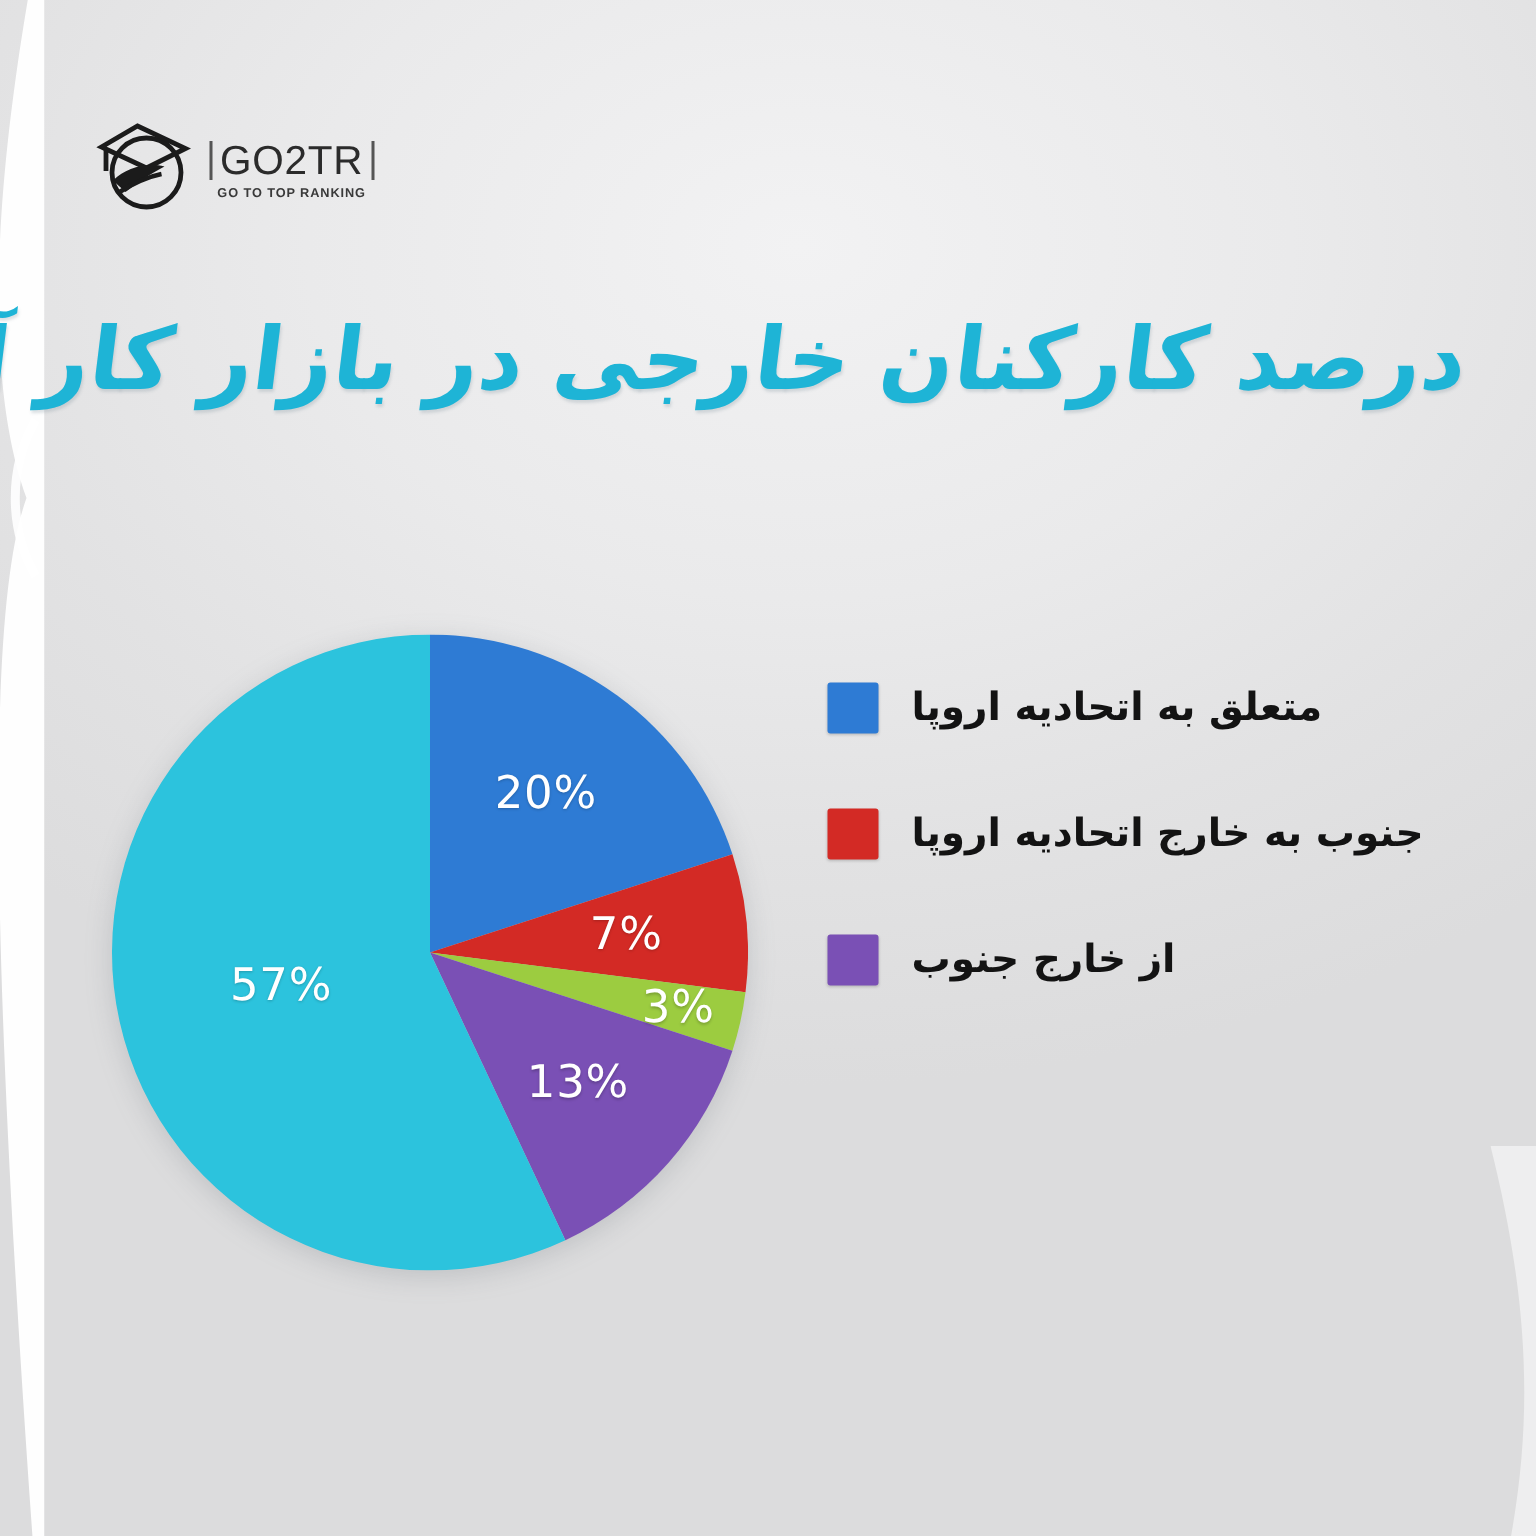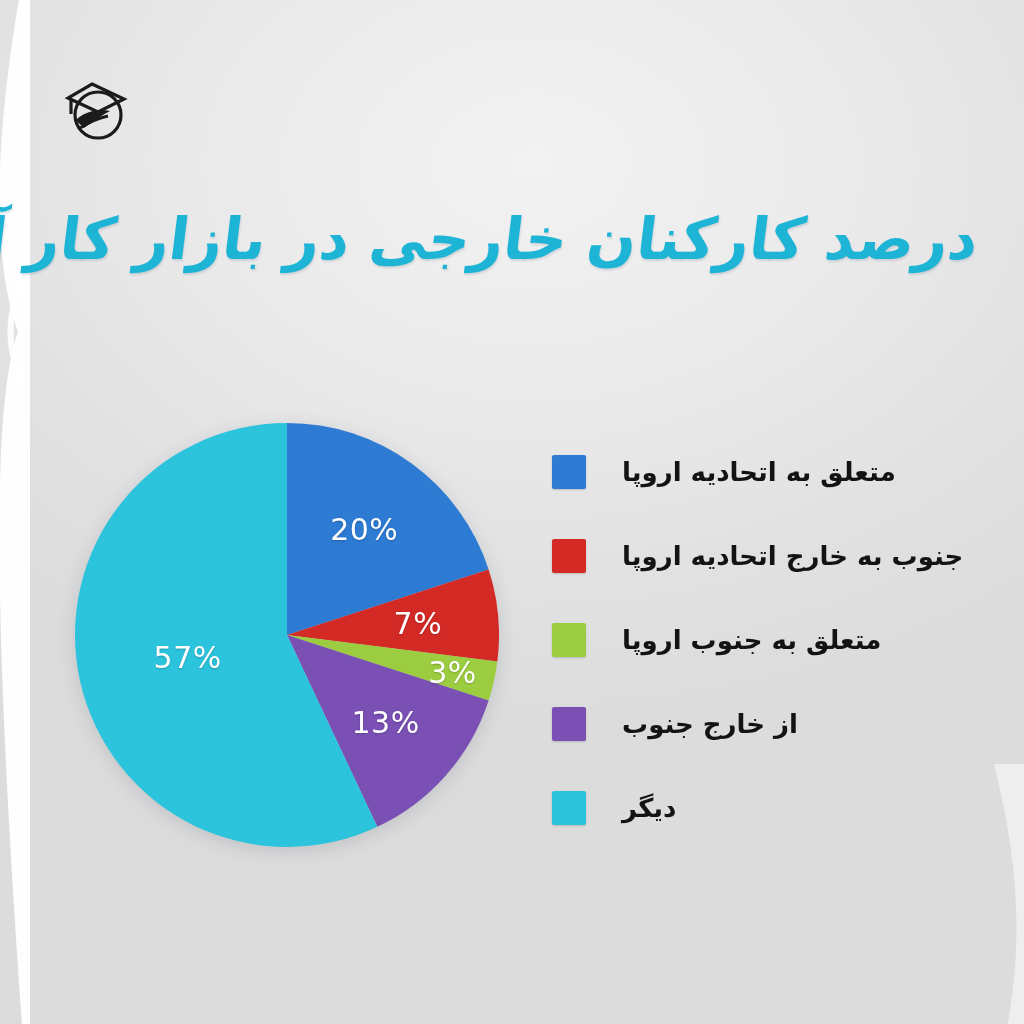--- a/index.html
+++ b/index.html
@@ -142,21 +142,21 @@
     right: 96px;
     top: 430px;
     width: 376px;
     direction: rtl;
   }
   .legend-item {
     display: flex;
     flex-direction: row-reverse;
     align-items: center;
     justify-content: flex-start;
-    gap: 36px;
+    gap: 22px;
     height: 84px;
   }
   .legend-swatch {
     width: 34px;
     height: 34px;
     flex: 0 0 34px;
     border-radius: 2px;
     box-shadow: 0 1px 2px rgba(0,0,0,.18);
   }
   .legend-label {
@@ -185,20 +185,28 @@
   <div class="logo">
     <svg class="logo-mark" viewBox="0 0 72 66" aria-hidden="true">
       <g fill="none" stroke="#1b1b1b" stroke-width="3.2">
         <circle cx="40" cy="37" r="23"></circle>
         <path d="M34 6 L66 21 L40 34 L10 20 Z"></path>
         <path d="M13 22 L13 36"></path>
       </g>
       <path d="M18 42 C26 34 40 30 52 33 C42 38 34 44 26 50 C23 47 20 45 18 42 Z" fill="#1b1b1b"></path>
       <path d="M22 50 C30 45 40 40 50 38" stroke="#1b1b1b" stroke-width="3" fill="none"></path>
     </svg>
+    <div class="logo-text-block">
+      <div class="logo-wordmark">
+        <span class="logo-bar"></span>
+        <span>GO2TR</span>
+        <span class="logo-bar"></span>
+      </div>
+      <div class="logo-tagline">GO TO TOP RANKING</div>
+    </div>
   </div>
 
   <div class="title">درصد کارکنان خارجی در بازار کار آلمان</div>
 
   <div class="chart-wrap">
     <div class="pie">
       <svg viewBox="0 0 200 200">
         <g id="pie-slices">
             <path d="M 100 100 L 100.00 0.00 A 100 100 0 0 1 195.11 69.10 Z" fill="#2e7bd4"></path>
             <path d="M 100 100 L 195.11 69.10 A 100 100 0 0 1 199.21 112.53 Z" fill="#d32a25"></path>
@@ -222,30 +230,22 @@
     <div class="legend-item">
       <span class="legend-swatch" style="background: rgb(46, 123, 212);"></span>
       <span class="legend-label">متعلق به اتحادیه اروپا</span>
     </div>
 
     <div class="legend-item">
       <span class="legend-swatch" style="background: rgb(211, 42, 37);"></span>
       <span class="legend-label">جنوب به خارج اتحادیه اروپا</span>
     </div>
 
-    <div class="legend-item">
-      <span class="legend-swatch" style="background: rgb(156, 204, 64);"></span>
-      <span class="legend-label">متعلق به جنوب اروپا</span>
-    </div>
 
     <div class="legend-item">
       <span class="legend-swatch" style="background: rgb(122, 80, 181);"></span>
       <span class="legend-label">از خارج جنوب</span>
     </div>
 
-    <div class="legend-item">
-      <span class="legend-swatch" style="background: rgb(44, 195, 221);"></span>
-      <span class="legend-label">دیگر</span>
-    </div>
 
   </div>
 
 </div>
 
 </body></html>

